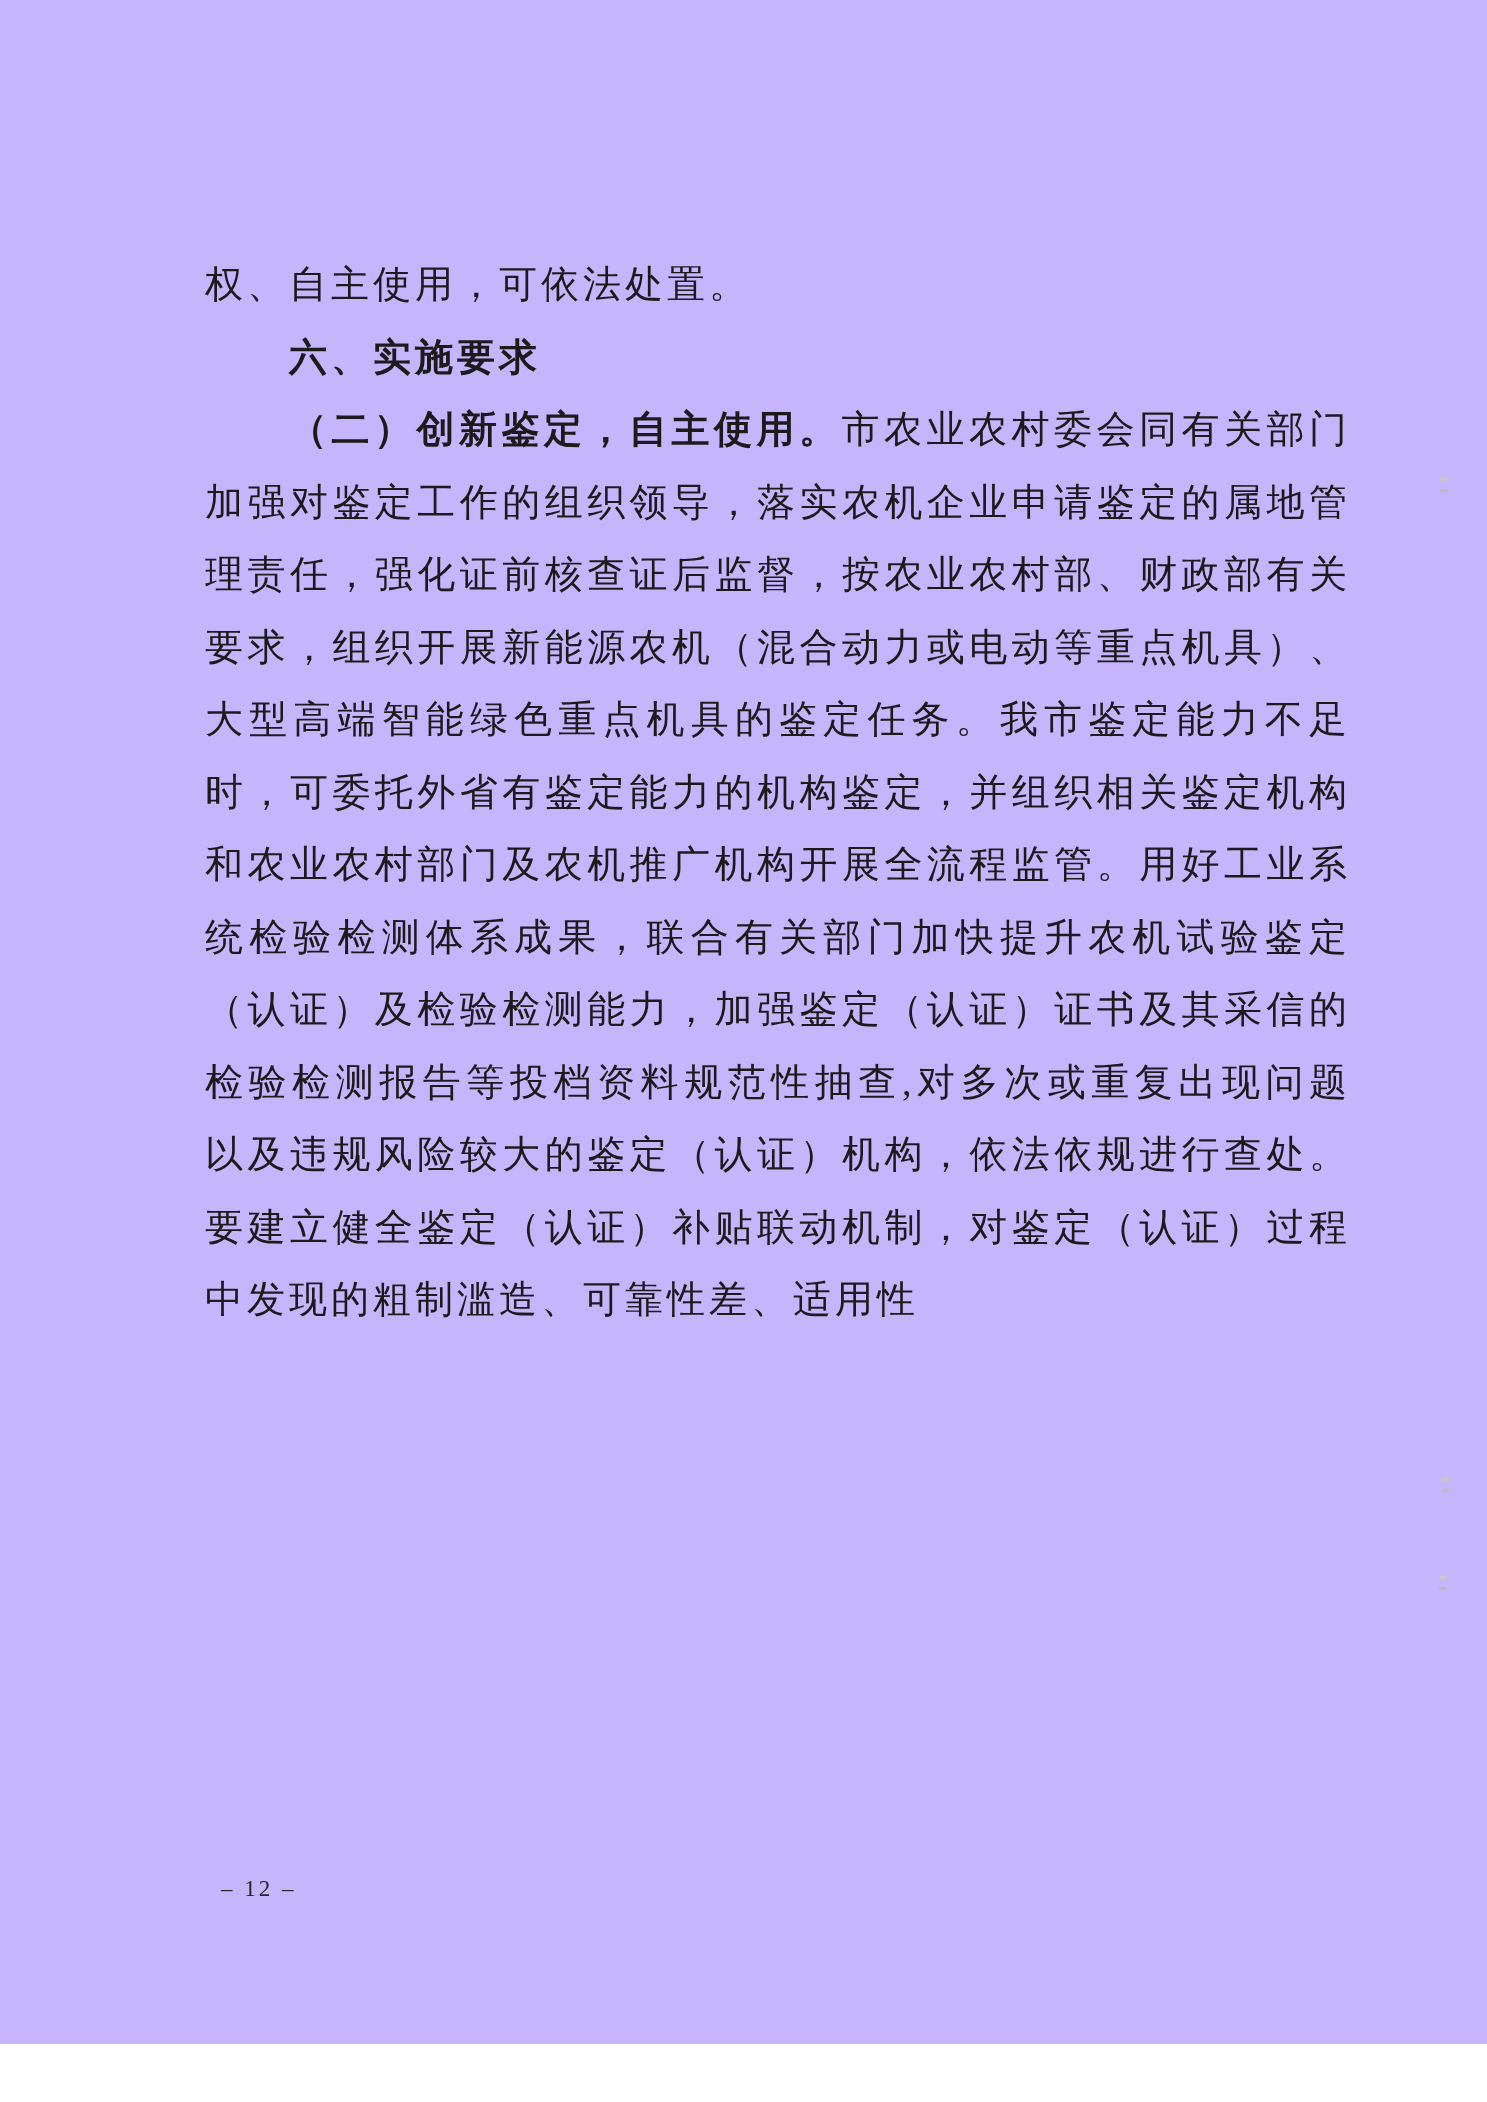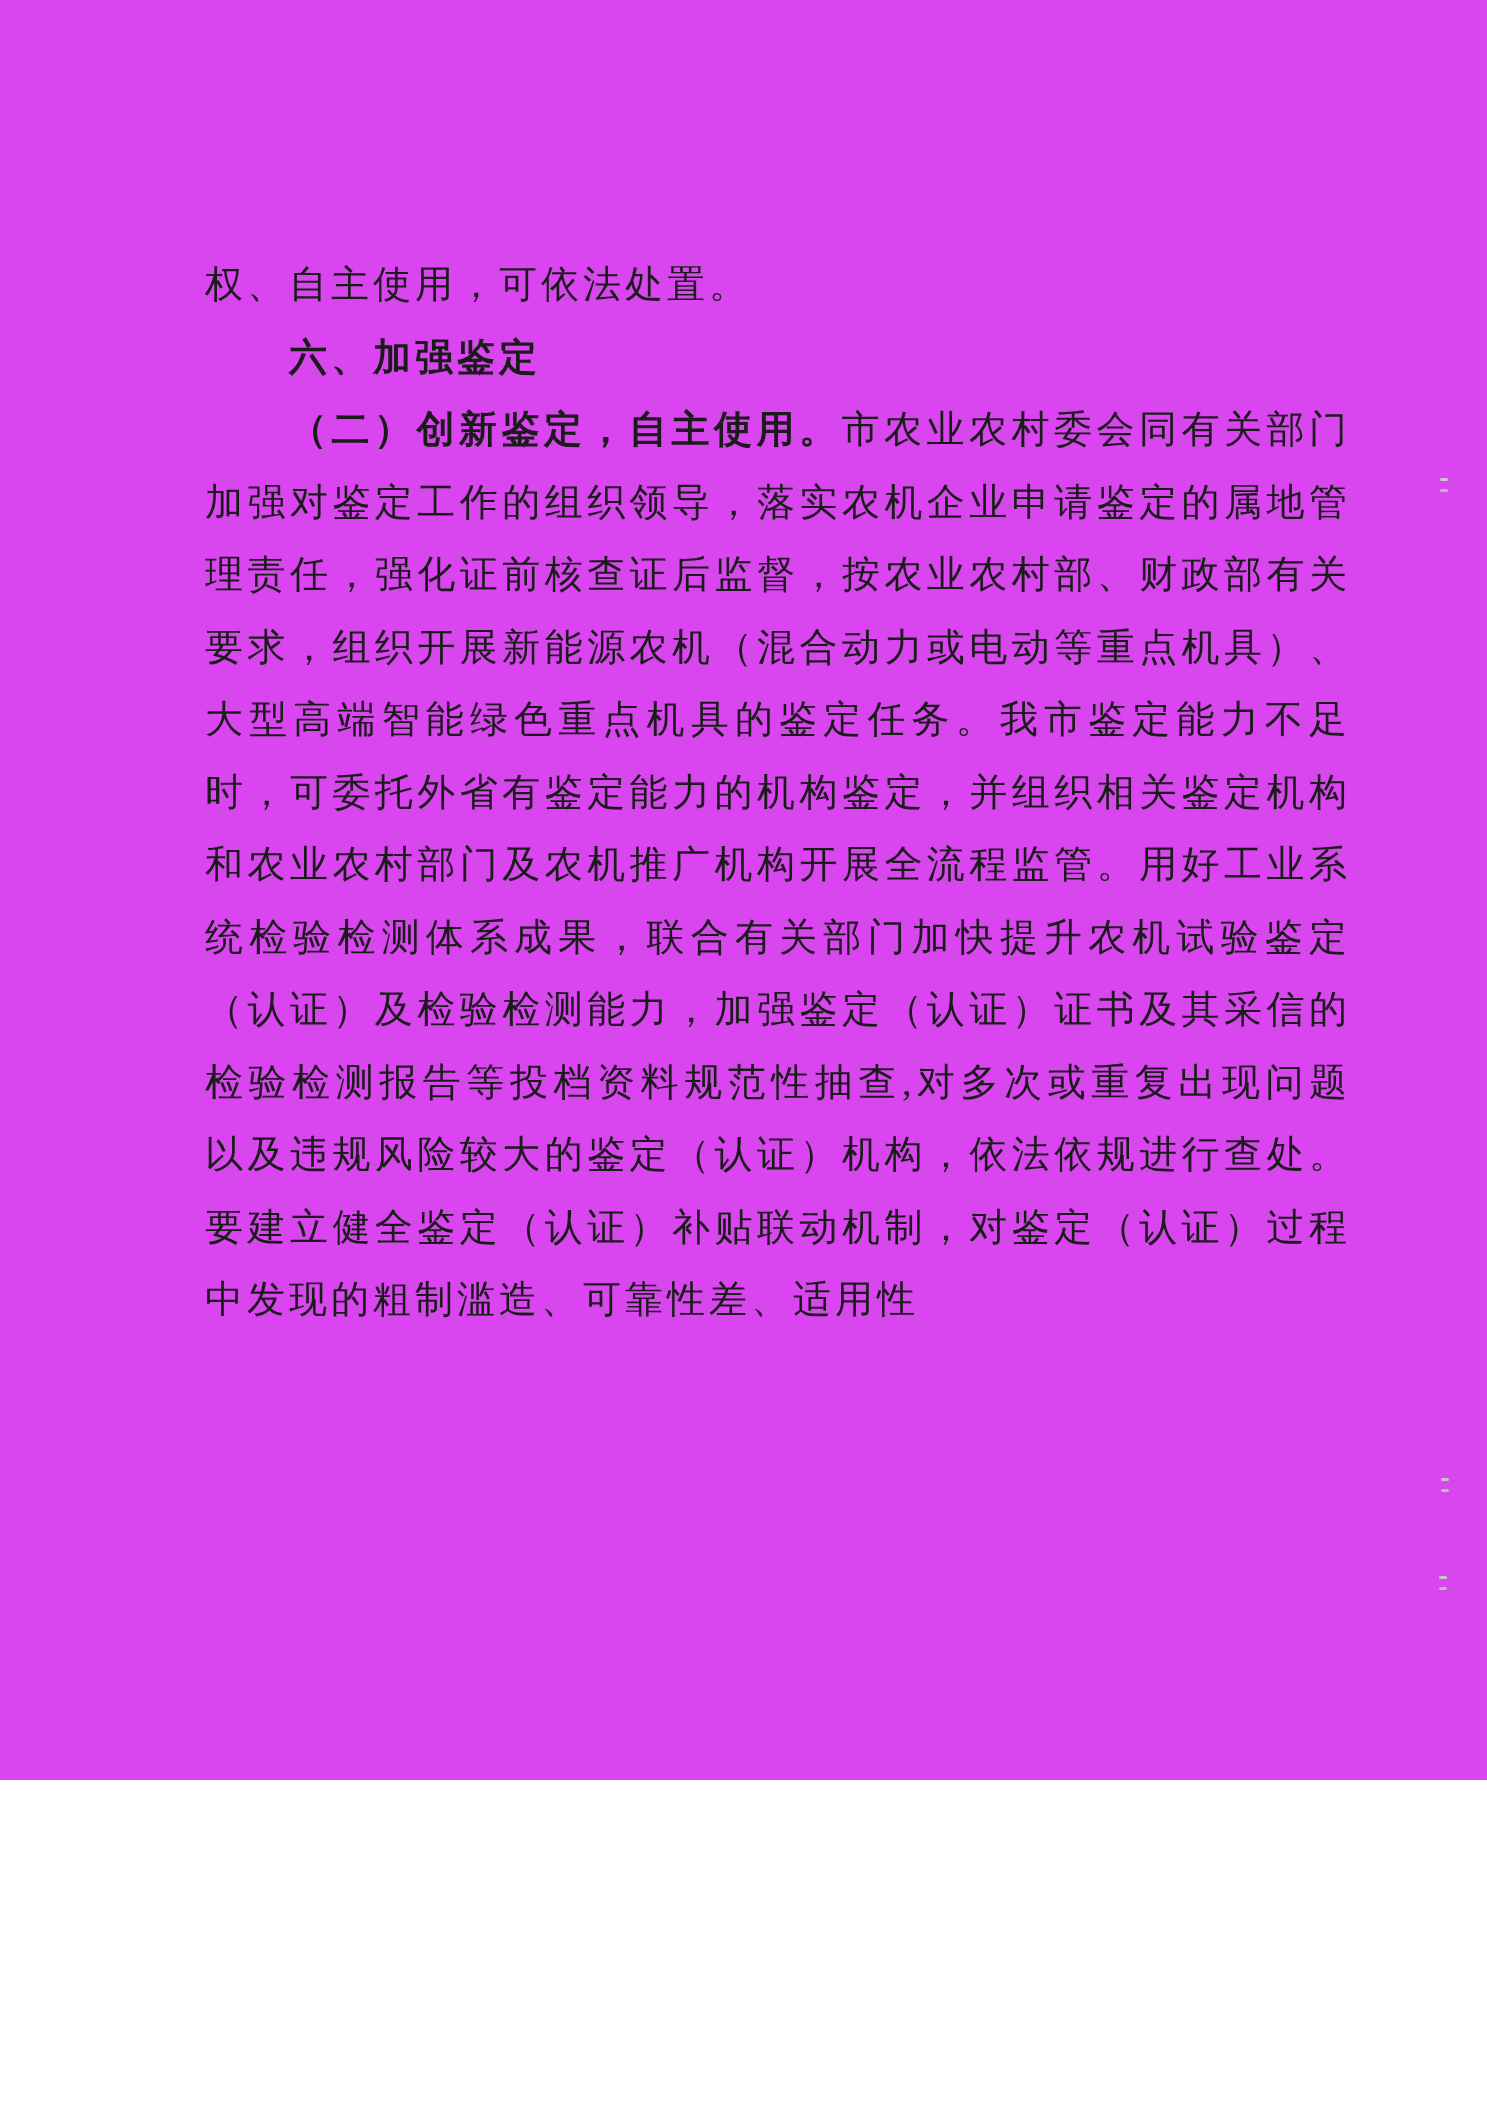--- a/index.html
+++ b/index.html
@@ -3,22 +3,22 @@
 <meta charset="utf-8">
 <style>
   html, body {
     margin: 0;
     padding: 0;
     background: #ffffff;
   }
   .page {
     position: relative;
     width: 1487px;
-    height: 1780px;
-    background: #d946ef;
+    height: 2044px;
+    background: #c4b5fd;
     overflow: hidden;
     font-family: "Liberation Serif", "DejaVu Serif", serif;
     color: #1b1b1b;
   }
   .content {
     position: absolute;
     left: 205px;
     top: 248px;
     width: 1146px;
     font-size: 38px;
@@ -69,21 +69,21 @@
 </style>
 </head>
 <body>
 
 <div class="page">
 
   <div class="content">
 
     <p class="continuation">权、自主使用，可依法处置。</p>
 
-    <p class="heading">六、加强鉴定</p>
+    <p class="heading">六、实施要求</p>
 
 
     <p class="para"><span class="lead">（二）创新鉴定，自主使用。</span><span>市农业农村委会同有关部门加强对鉴定工作的组织领导，落实农机企业申请鉴定的属地管理责任，强化证前核查证后监督，按农业农村部、财政部有关要求，组织开展新能源农机（混合动力或电动等重点机具）、大型高端智能绿色重点机具的鉴定任务。我市鉴定能力不足时，可委托外省有鉴定能力的机构鉴定，并组织相关鉴定机构和农业农村部门及农机推广机构开展全流程监管。用好工业系统检验检测体系成果，联合有关部门加快提升农机试验鉴定（认证）及检验检测能力，加强鉴定（认证）证书及其采信的检验检测报告等投档资料规范性抽查,对多次或重复出现问题以及违规风险较大的鉴定（认证）机构，依法依规进行查处。要建立健全鉴定（认证）补贴联动机制，对鉴定（认证）过程中发现的粗制滥造、可靠性差、适用性</span></p>
 
   </div>
 
   <div class="page-number">– 12 –</div>
 
   <div class="speck speck-1"></div>
   <div class="speck speck-2"></div>

